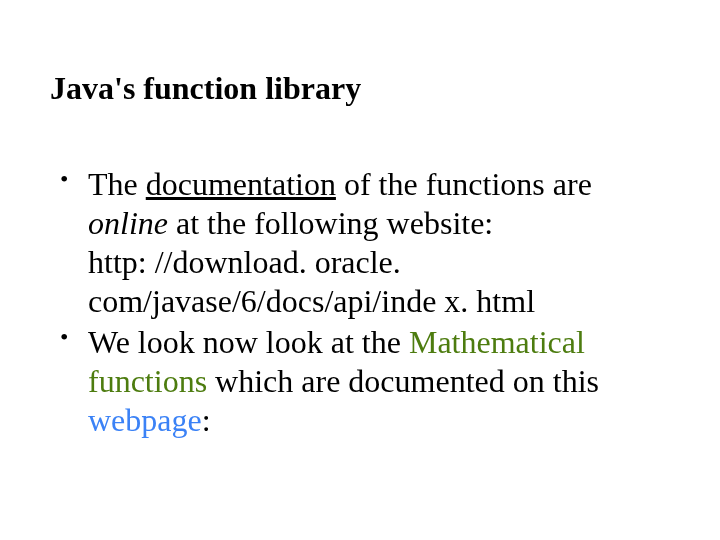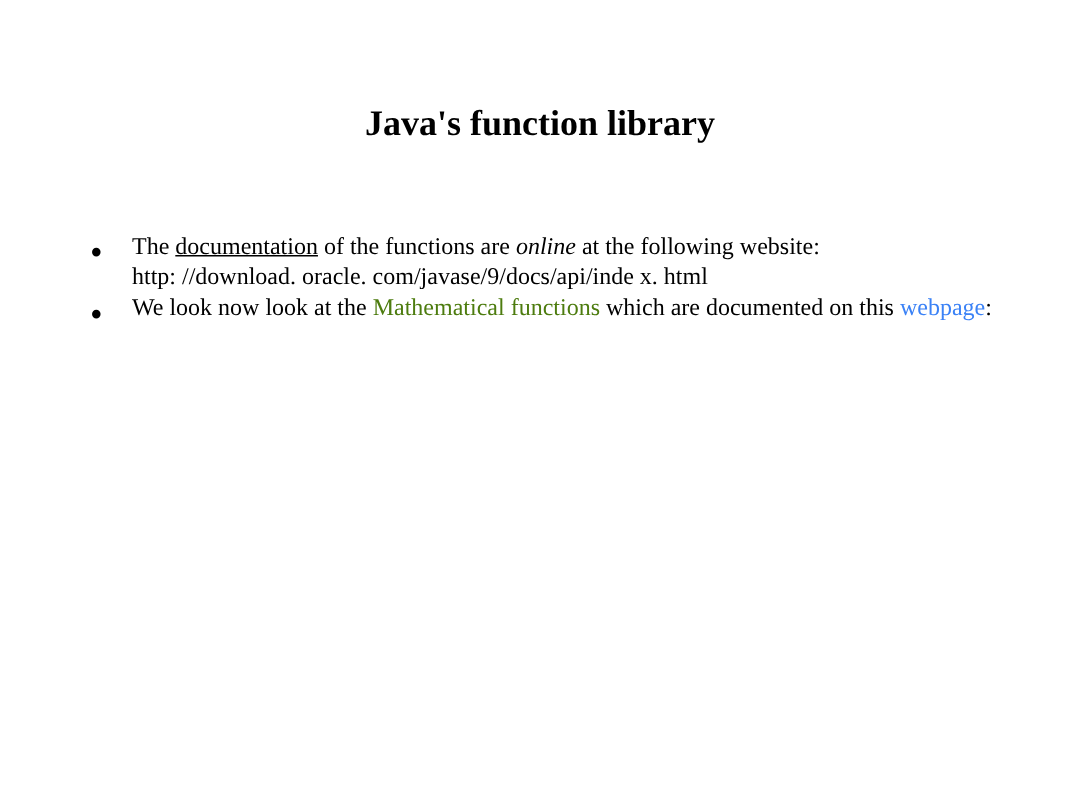--- a/index.html
+++ b/index.html
@@ -11,33 +11,33 @@
     font-family: "Times New Roman", Times, serif;
     color: #000000;
   }
   .slide {
     box-sizing: border-box;
     width: 720px;
     height: 540px;
     padding: 70px 50px 50px 50px;
   }
   .title {
-    text-align: center;
+    text-align: left;
     font-weight: bold;
-    font-size: 24px;
+    font-size: 32px;
     margin-bottom: 58px;
   }
   ul.bullets {
     list-style: none;
     margin: 0;
     padding: 0;
   }
   ul.bullets > li {
     position: relative;
-    font-size: 16px;
+    font-size: 32px;
     line-height: 1.22;
     padding-left: 38px;
     margin-bottom: 2px;
   }
   ul.bullets > li::before {
     content: "•";
     position: absolute;
     left: 10px;
     top: 0;
     font-size: 24px;
@@ -52,19 +52,19 @@
 </style>
 </head>
 <body>
 
 <div class="slide">
   <div class="title">Java's function library</div>
 
   <ul class="bullets">
     <li>
       <span>The </span><span class="u">documentation</span><span> of the functions are </span><span class="i">online</span><span> at the following website:</span>
-      <span class="sub">http: //download. oracle. com/javase/9/docs/api/inde x. html</span>
+      <span class="sub">http: //download. oracle. com/javase/6/docs/api/inde x. html</span>
     </li>
     <li>
       <span>We look now look at the </span><span class="blue">Mathematical functions</span><span> which are documented on this </span><span class="red">webpage</span><span>:</span>
     </li>
   </ul>
 </div>
 
 </body></html>

